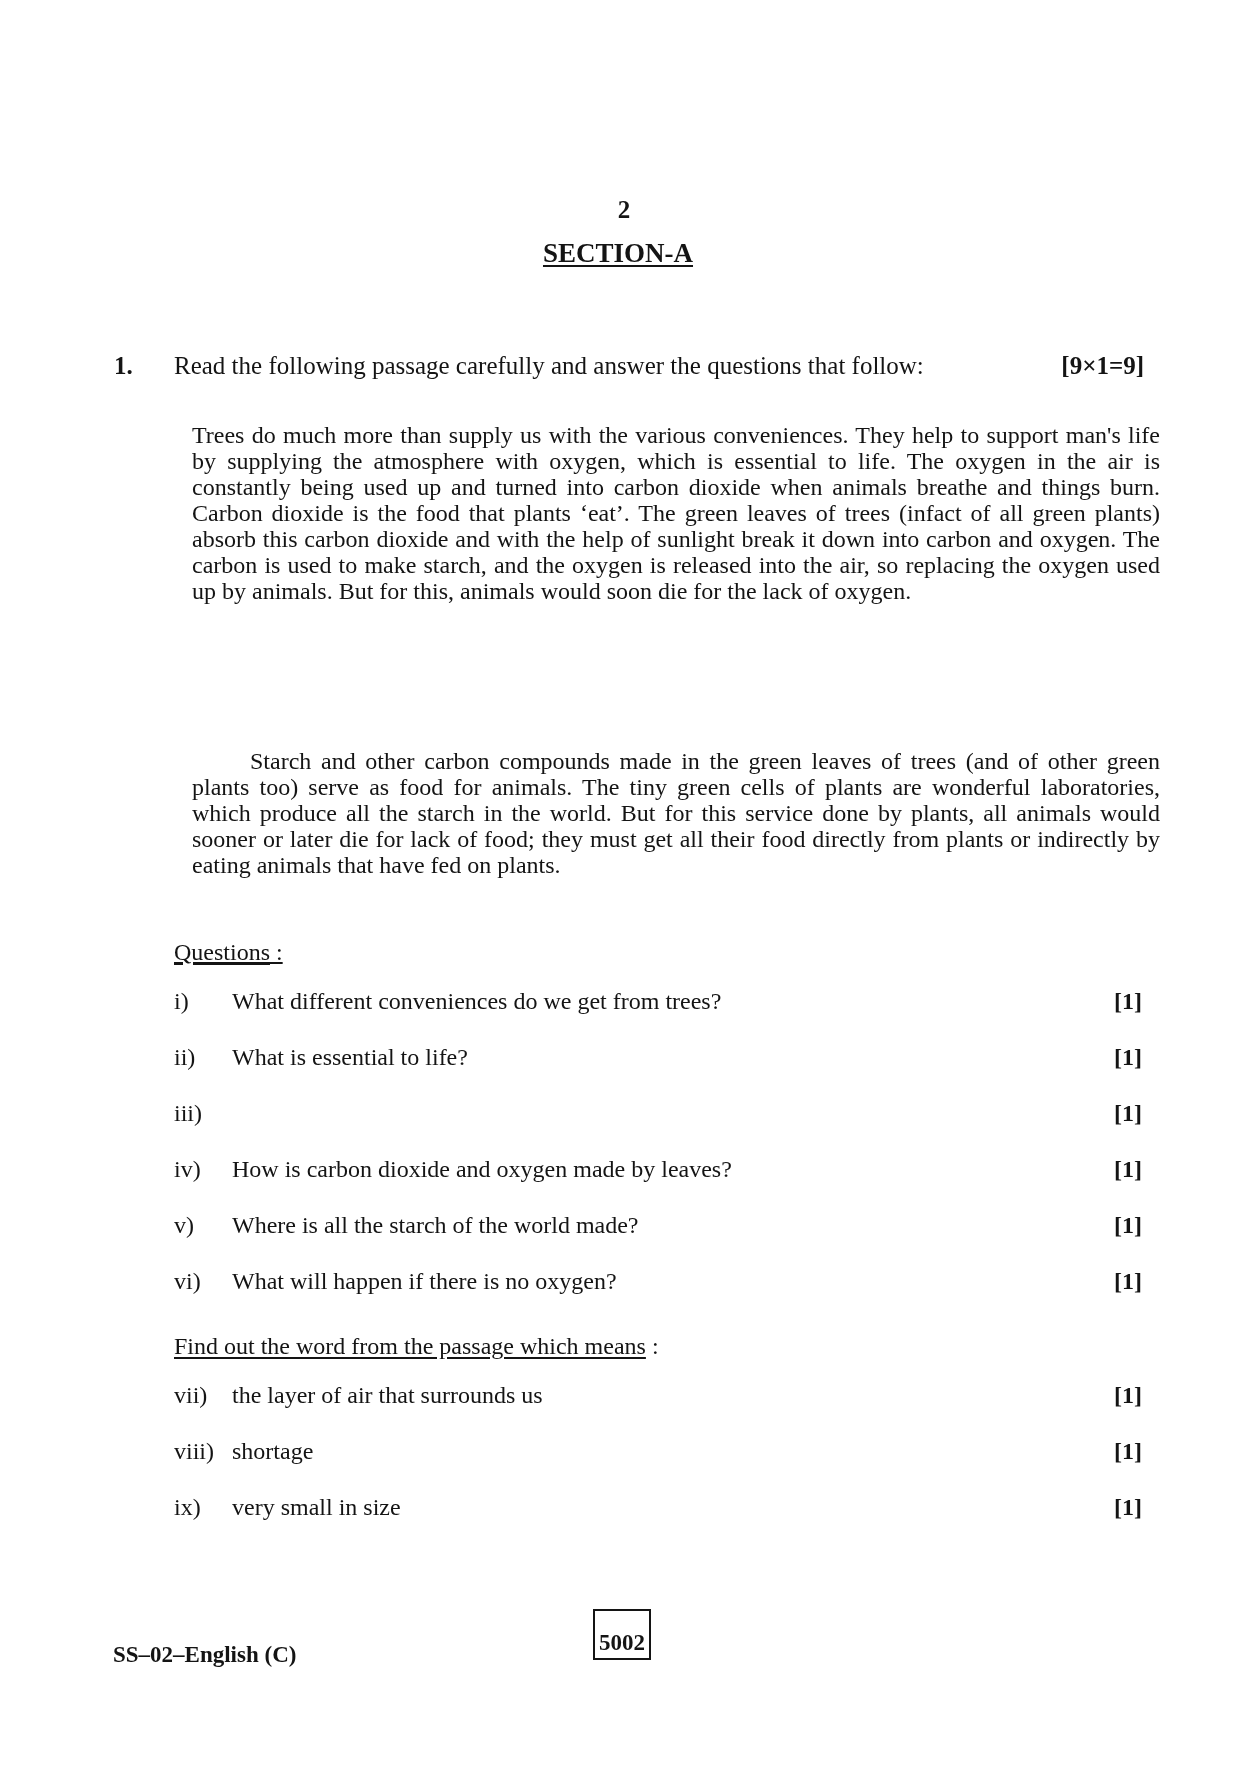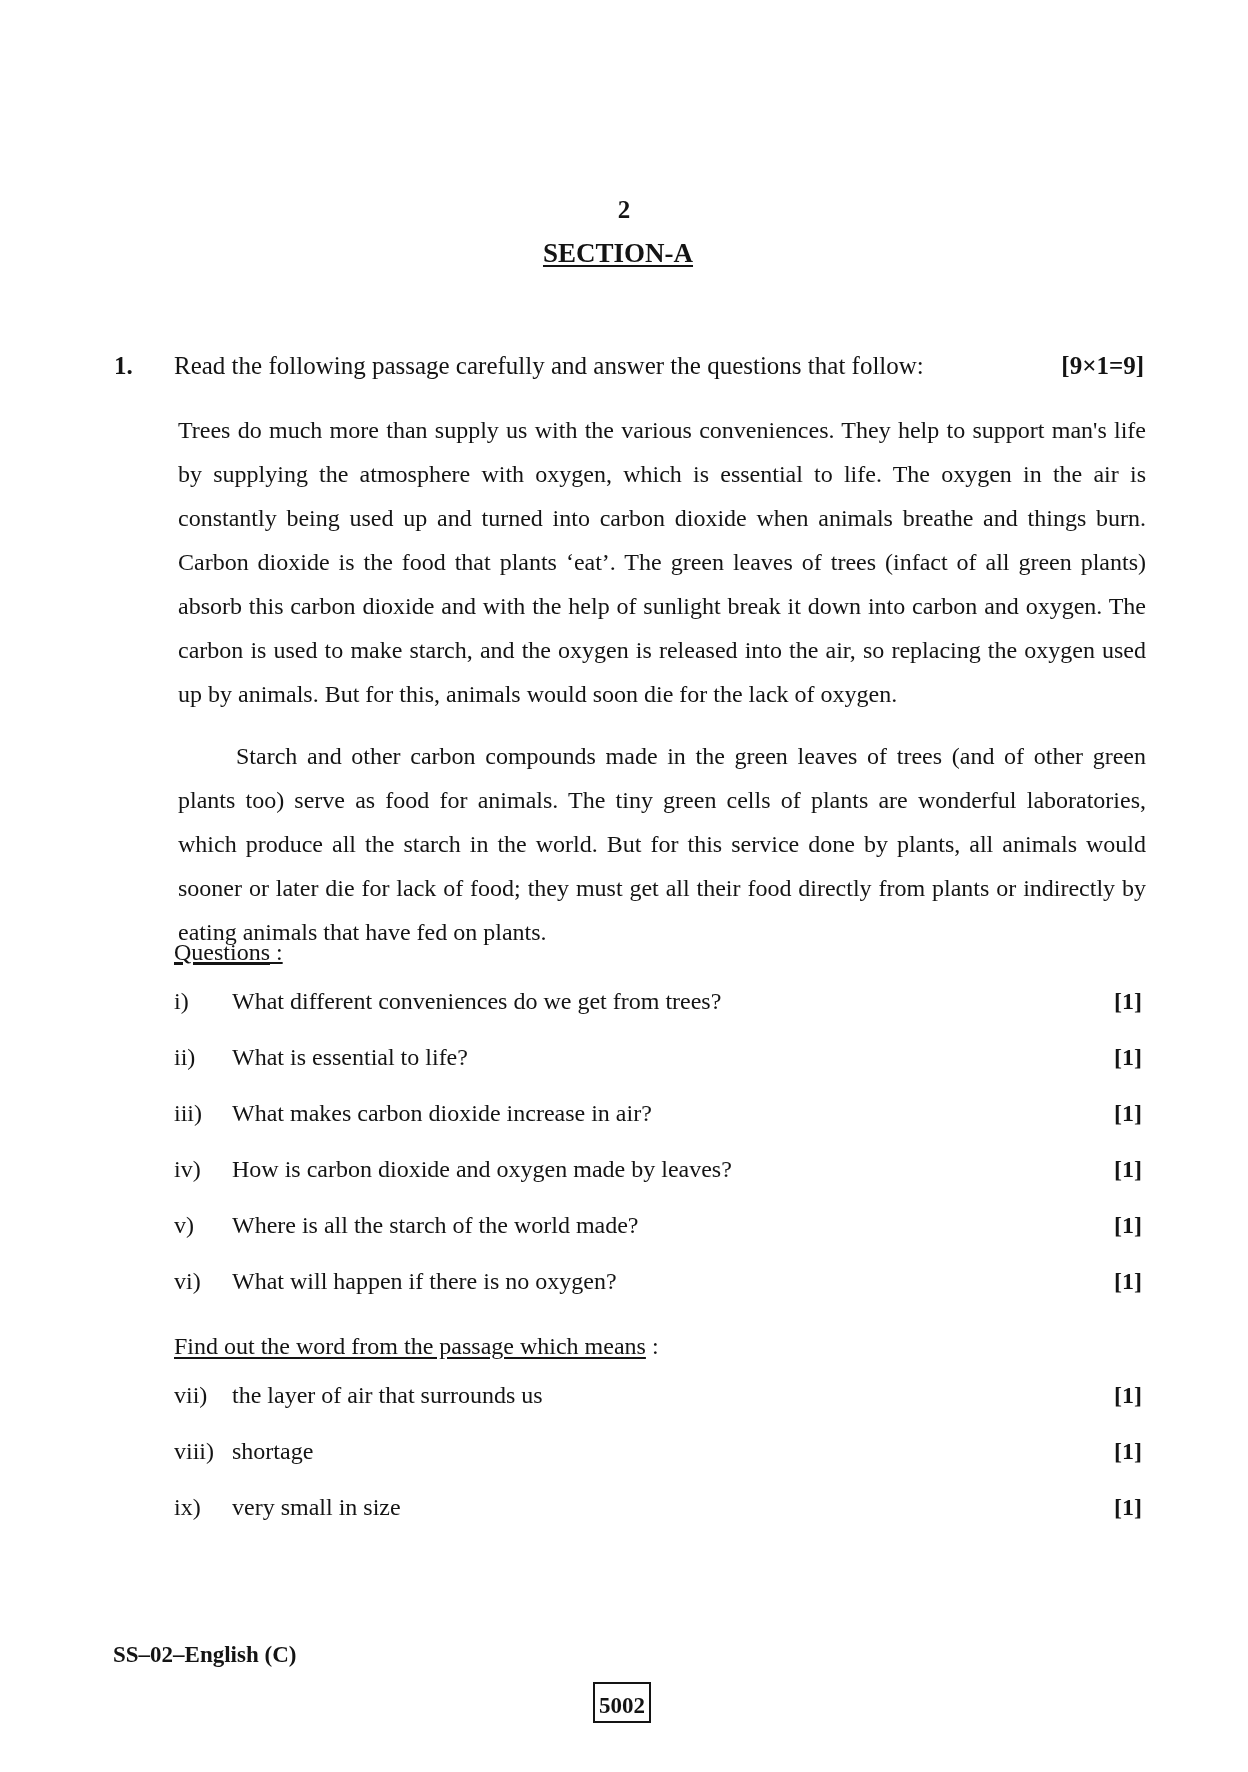--- a/index.html
+++ b/index.html
@@ -60,23 +60,23 @@
       position: absolute;
       right: 0;
       top: 0;
       font-weight: bold;
     }
     .passage {
       position: absolute;
       left: 174px;
       width: 968px;
       font-size: 24px;
-      line-height: 44px;
+      line-height: 26px;
       text-align: justify;
-      margin: 4px;
+      margin: 18px;
       font-family: Liberation Serif, serif;
     }
     .passage.p1 { top: 404px; }
     .passage.p2 { top: 730px; text-indent: 58px; }
 
     .questions-label {
       position: absolute;
       top: 939px;
       left: 174px;
       font-size: 24px;
@@ -115,24 +115,24 @@
     }
     .footer-code {
       position: absolute;
       top: 1642px;
       left: 113px;
       font-weight: bold;
       font-size: 23px;
     }
     .footer-box {
       position: absolute;
-      top: 1682px;
+      top: 1609px;
       left: 593px;
       border: 2px solid #141414;
-      padding: 8px 4px 1px 4px;
+      padding: 18px 4px 1px 4px;
       font-weight: bold;
       font-size: 23px;
       line-height: 28px;
     }
   </style>
 </head>
 <body>
 
 <div>
 
@@ -160,21 +160,20 @@
     <span class="qtext">What different conveniences do we get from trees?</span>
     <span class="mark">[1]</span>
   </div>
   <div class="qrow" style="top:1044px;">
     <span class="roman">ii)</span>
     <span class="qtext">What is essential to life?</span>
     <span class="mark">[1]</span>
   </div>
   <div class="qrow" style="top:1100px;">
     <span class="roman">iii)</span>
-    <span class="qtext">What makes carbon dioxide increase in air?</span>
     <span class="mark">[1]</span>
   </div>
   <div class="qrow" style="top:1156px;">
     <span class="roman">iv)</span>
     <span class="qtext">How is carbon dioxide and oxygen made by leaves?</span>
     <span class="mark">[1]</span>
   </div>
   <div class="qrow" style="top:1212px;">
     <span class="roman">v)</span>
     <span class="qtext">Where is all the starch of the world made?</span>

